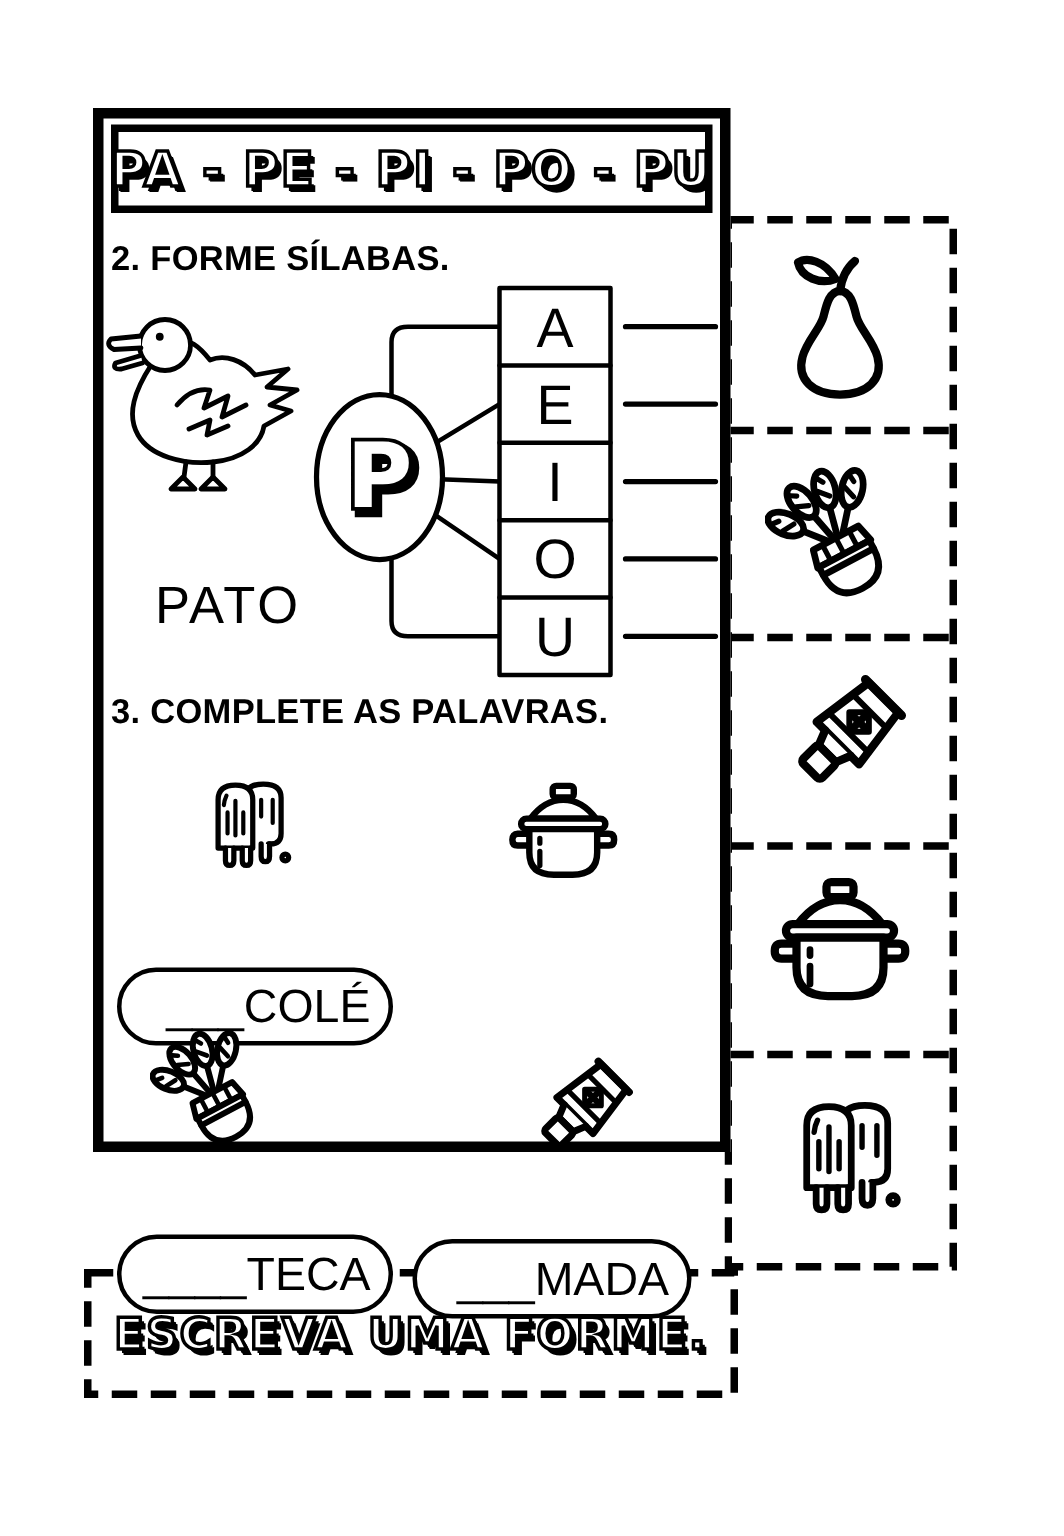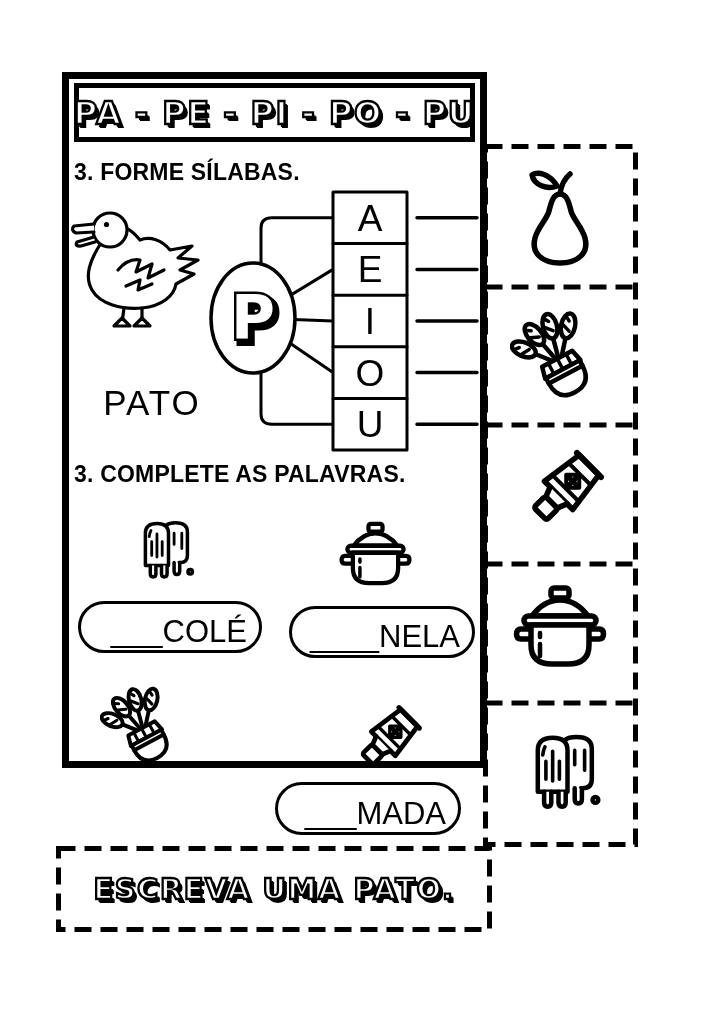--- a/index.html
+++ b/index.html
@@ -21,22 +21,22 @@
 
   .heading{position:absolute;font-size:23px;font-weight:600;letter-spacing:.2px;color:#000;}
   .h1{left:5px;top:80px;}
   .h2{left:5px;top:382px;}
 
   .diagram{position:absolute;left:0;top:107px;}
 
   .icon{position:absolute;}
 
   .pill{position:absolute;border:3px solid #000;border-radius:28px;box-sizing:border-box;
-        display:flex;align-items:flex-end;justify-content:flex-end;padding-right:12px;
-        overflow:hidden;background:#fff;}
+        display:flex;align-items:center;justify-content:flex-end;padding-right:12px;
+        overflow:hidden;background:#fff;margin-top:44px;}
   .pill span{font-size:31px;white-space:nowrap;color:#000;}
 
   .cutcol{position:absolute;left:483px;top:144px;z-index:1;}
 
   .bottom-box{position:absolute;left:56px;top:846px;width:436px;height:86px;z-index:1;}
   .bottom-box svg{position:absolute;left:0;top:0;}
   .footer-text-wrap{position:absolute;left:6px;top:6px;right:6px;bottom:6px;
                     display:flex;align-items:center;justify-content:center;}
   .footer-text{font-size:29px;}
 
@@ -125,21 +125,21 @@
       </symbol>
     </defs>
   </svg>
 
   <div class="main-box">
 
     <div class="title-box">
       <span class="bubble title-text">PA - PE - PI - PO - PU</span>
     </div>
 
-    <div class="heading h1">3. FORME SÍLABAS.</div>
+    <div class="heading h1">2. FORME SÍLABAS.</div>
 
     <svg class="diagram" width="411" height="280" viewBox="0 0 411 280">
 
       <g class="ink" stroke-width="3">
         <path d="M264,31.8 H203 Q192,31.8 192,42 V228 Q192,238.2 203,238.2 H264"></path>
         <path d="M184,132 L264,83.4 M184,132 L264,135 M184,132 L264,186.6"></path>
       </g>
 
       <g class="ink" stroke-width="3.2">
         <path d="M32,57 C21,74 15,90 23,104 C31,118 53,124 73,122 C93,120 105,110 107,98 L125,88 L111,84 L129,74 L109,72 L123,60 L101,64 C93,54 81,50 71,54 C63,44 57,40 51,42" fill="#fff"></path>
@@ -179,27 +179,27 @@
     <svg class="icon" viewBox="0 0 100 100" style="left:61px;top:426px;width:70px;height:90px">
         <use href="#sym-popsicle"></use>
       </svg>
     <div class="pill" style="left:9px;top:522px;width:184px;height:52px">
       <span>___COLÉ</span>
     </div>
 
     <svg class="icon" viewBox="0 0 100 100" style="left:259px;top:441px;width:95px;height:78px">
         <use href="#sym-pot"></use>
       </svg>
-    <div class="pill" style="left:220px;top:527px;width:186px;height:52px">
-      <span>____NELA</span>
-    </div>
 
     <svg class="icon" viewBox="0 0 100 100" style="left:31px;top:597px;width:88px;height:100px">
         <use href="#sym-shuttlecock"></use>
       </svg>
+    <div class="pill" style="left:9px;top:700px;width:184px;height:53px">
+      <span>____TECA</span>
+    </div>
 
     <svg class="icon" viewBox="0 0 100 100" style="left:273px;top:621px;width:85px;height:85px">
         <use href="#sym-tube"></use>
       </svg>
     <div class="pill" style="left:206px;top:703px;width:186px;height:53px">
       <span>___MADA</span>
     </div>
   </div>
 
   <svg class="cutcol" width="158" height="706" viewBox="0 0 158 706">
@@ -212,17 +212,17 @@
     <use href="#sym-tube" x="27" y="300" width="100" height="100"></use>
     <use href="#sym-pot" x="27" y="439" width="100" height="100"></use>
     <use href="#sym-popsicle" x="35" y="578" width="90" height="100"></use>
   </svg>
 
   <div class="bottom-box">
     <svg width="436" height="86" viewBox="0 0 436 86">
       <rect x="2.5" y="2.5" width="431" height="81" fill="#fff" stroke="#000" stroke-width="5" stroke-dasharray="17 9"></rect>
     </svg>
     <div class="footer-text-wrap">
-      <span class="bubble footer-text">ESCREVA UMA PATO.</span>
+      <span class="bubble footer-text">ESCREVA UMA FORME.</span>
     </div>
   </div>
 
 </div>
 
 </body></html>

